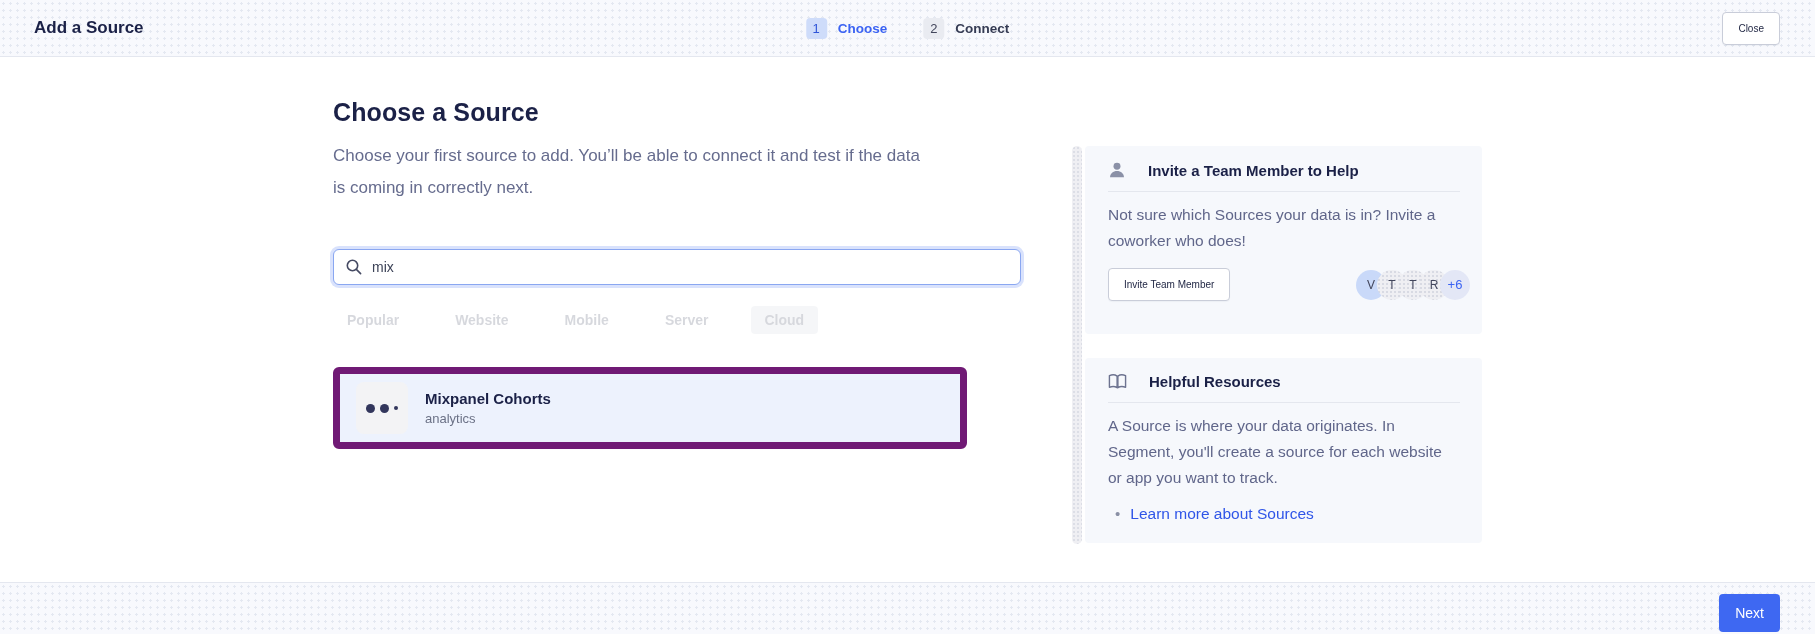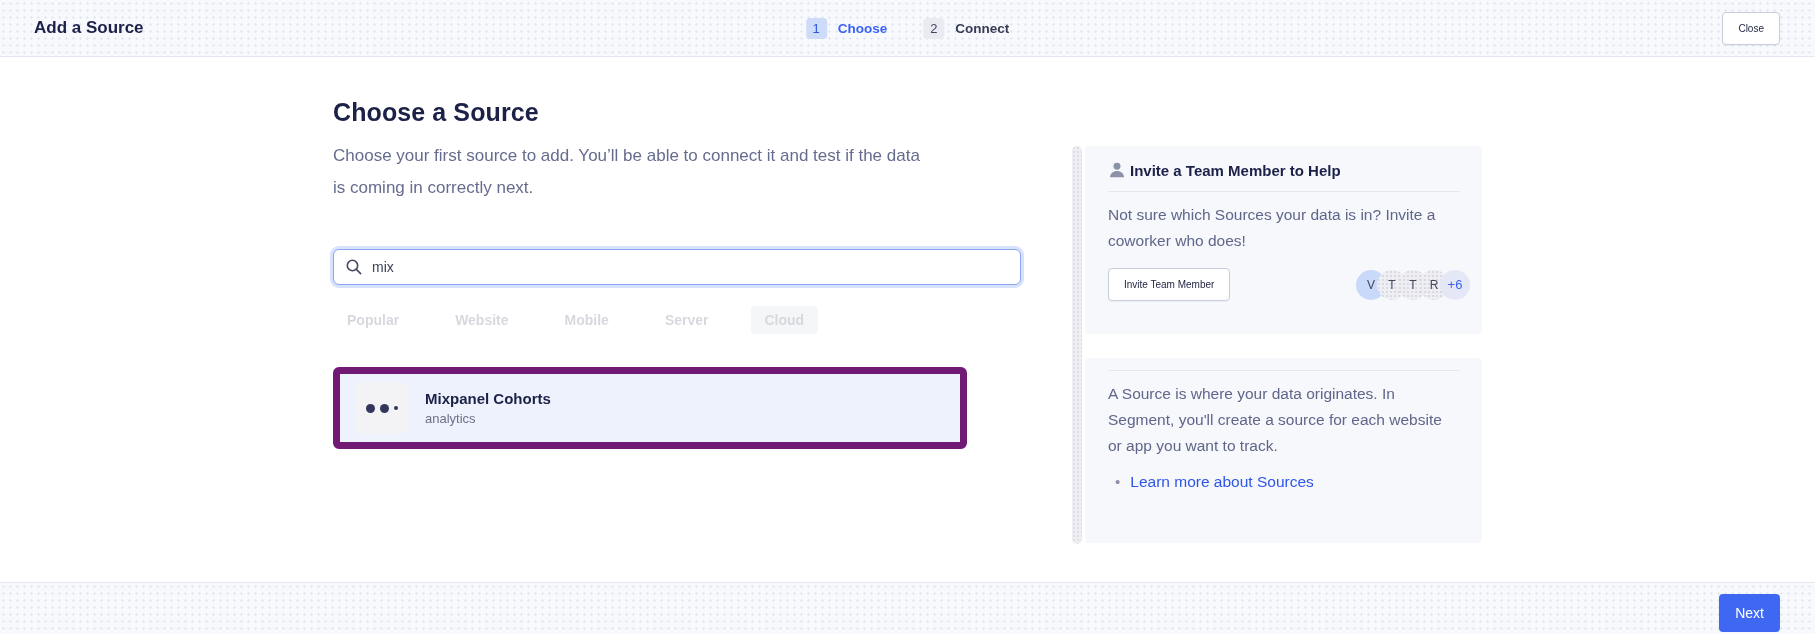--- a/index.html
+++ b/index.html
@@ -81,21 +81,21 @@
     background-color:#efeff3;
     background-image:radial-gradient(circle,#dcdee6 0.8px,transparent 1px);
     background-size:4px 4px; border-radius:5px;
   }
   .side-card {
     position:absolute; left:1085px; width:397px;
     background:#f6f8fc; border-radius:4px; overflow:hidden;
   }
   .side-card.invite { top:146px; height:188px; }
   .side-card.resources { top:358px; height:185px; }
-  .side-head { display:flex; align-items:flex-end; gap:4px; padding:15px 23px 0 23px; }
+  .side-head { display:flex; align-items:flex-end; gap:22px; padding:15px 23px 0 23px; }
   .side-title { font-size:15px; font-weight:600; color:#1b2147; }
   .side-divider { height:1px; background:#e4e7ee; margin:12px 22px 0 23px; }
   .side-body { font-size:15.5px; line-height:26px; color:#60668a; padding:10px 23px 0 23px; }
   .invite-row {
     display:flex; align-items:center; justify-content:space-between;
     padding:14px 12px 0 23px;
   }
   .avatar-stack { display:flex; align-items:center; }
   .avatar {
     width:30px; height:30px; border-radius:50%;
@@ -193,20 +193,27 @@
       <div class="avatar blue">V</div>
       <div class="avatar tex">T</div>
       <div class="avatar tex">T</div>
       <div class="avatar tex">R</div>
       <div class="avatar more">+6</div>
     </div>
   </div>
 </aside>
 
 <aside class="side-card resources">
+  <div class="side-head">
+    <svg width="19" height="17" viewBox="0 0 20 17" fill="none" stroke="#6d7390" stroke-width="1.5" stroke-linejoin="round">
+      <path d="M1.5 2.4 C4.4 1.1 7.4 1.3 9.6 2.8 V15 C7.4 13.5 4.4 13.3 1.5 14.6 Z"></path>
+      <path d="M18.5 2.4 C15.6 1.1 12.6 1.3 10.4 2.8 V15 C12.6 13.5 15.6 13.3 18.5 14.6 Z"></path>
+    </svg>
+    <span class="side-title">Helpful Resources</span>
+  </div>
   <div class="side-divider"></div>
   <p class="side-body">A Source is where your data originates. In Segment, you'll create a source for each website or app you want to track.</p>
   <div class="link-row">
     <span class="bullet">•</span>
     <a href="#" class="side-link">Learn more about Sources</a>
   </div>
 </aside>
 
 <footer class="footbar dotted">
   <button class="btn-primary">Next</button>

